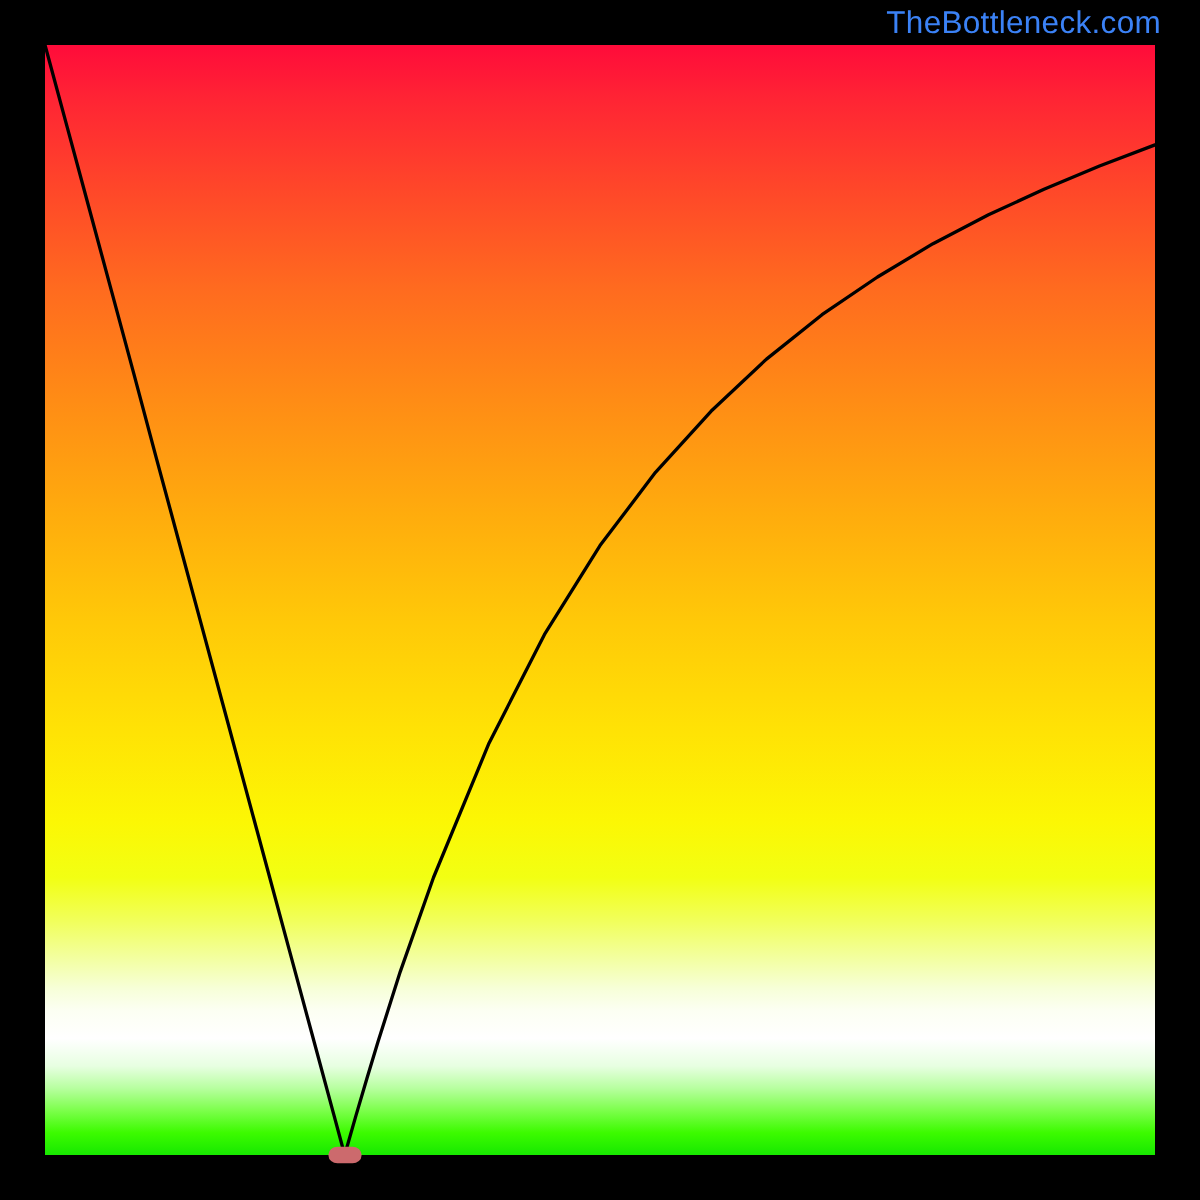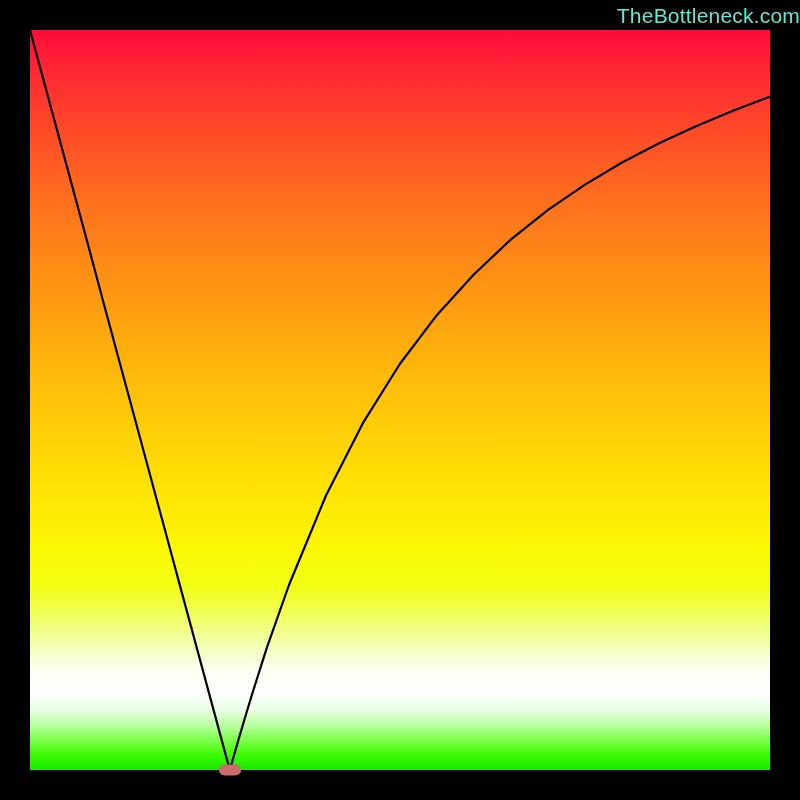--- a/index.html
+++ b/index.html
@@ -42,22 +42,22 @@
       #e7ffe1 92%,
       #b7ff9f 94%,
       #7cff4b 96%,
       #3cfb00 98%,
       #17e800 100%
     );
   }
   .watermark {
     position: absolute;
     top: 4px;
-    right: 0;
-    color: #5eead4;
+    right: 26px;
+    color: #3b82f6;
     font-size: 21px;
     font-weight: 500;
     letter-spacing: 0.2px;
     user-select: none;
   }
   svg.curve {
     position: absolute;
     left: 0;
     top: 0;
     width: 740px;

